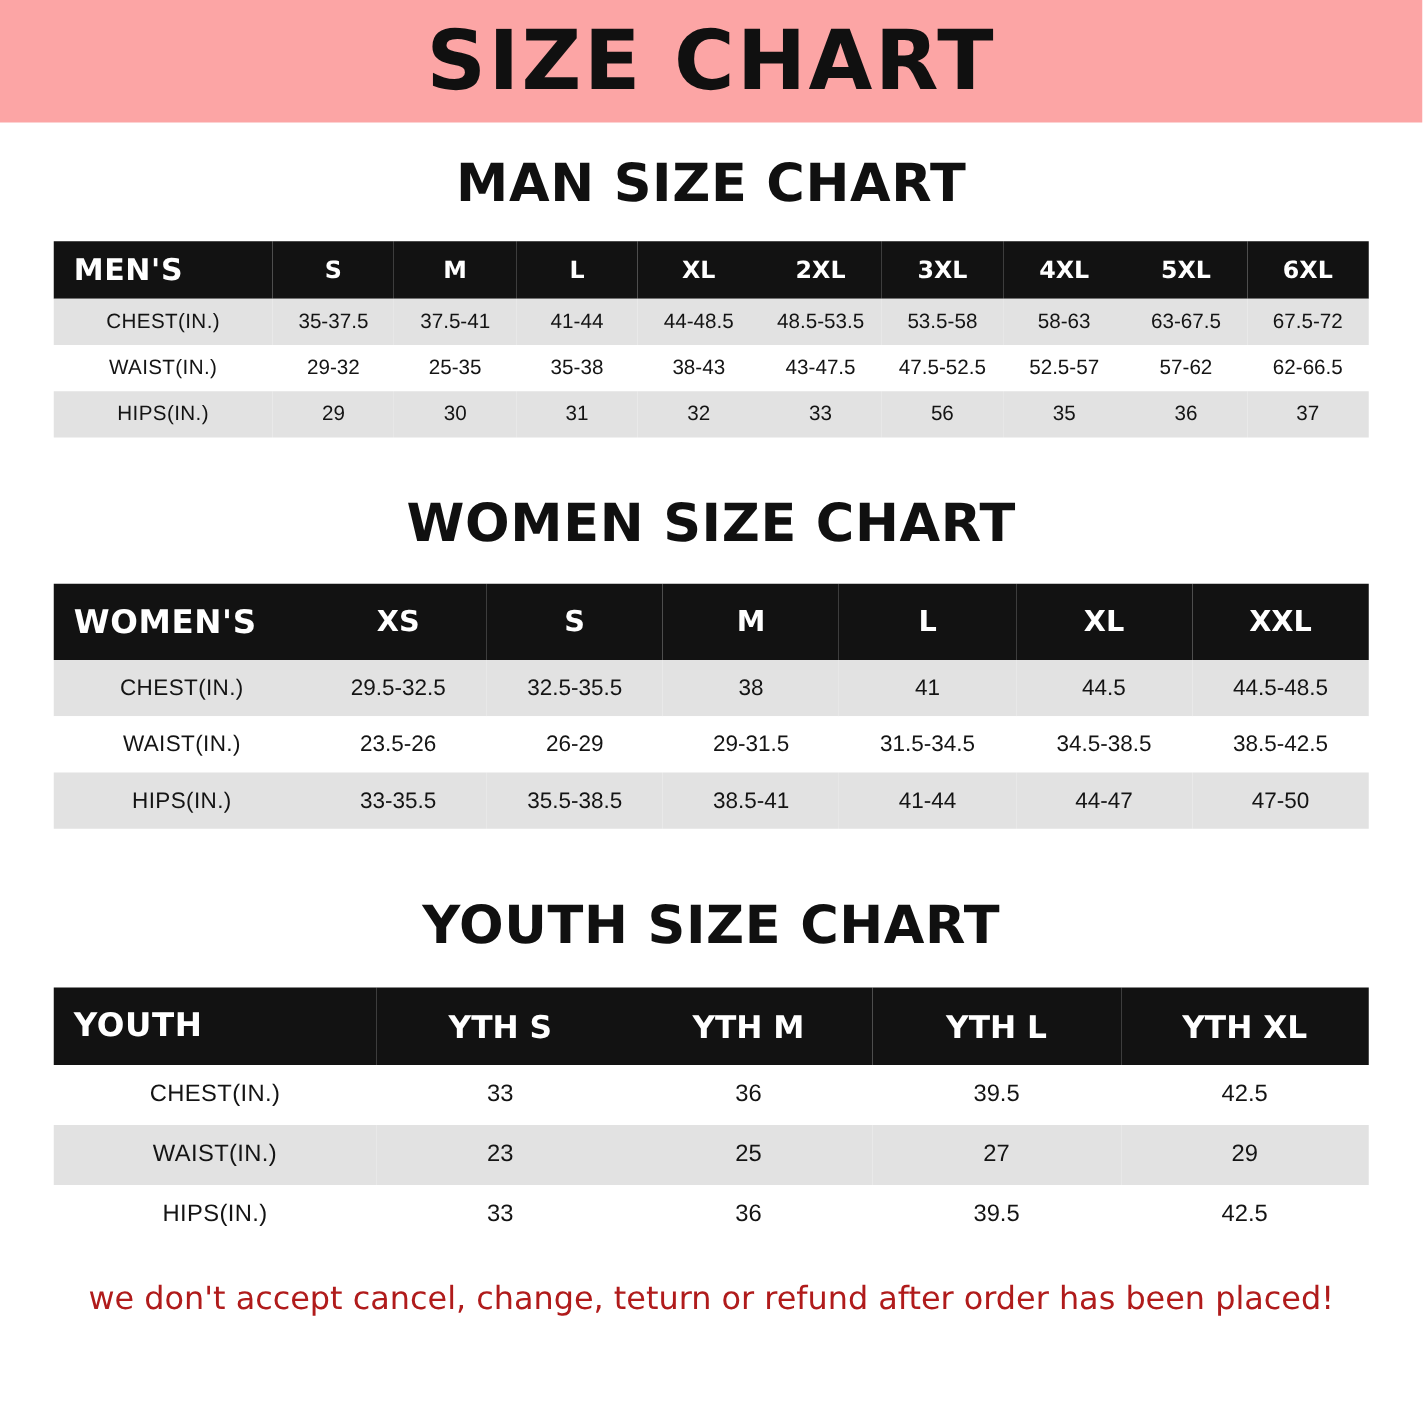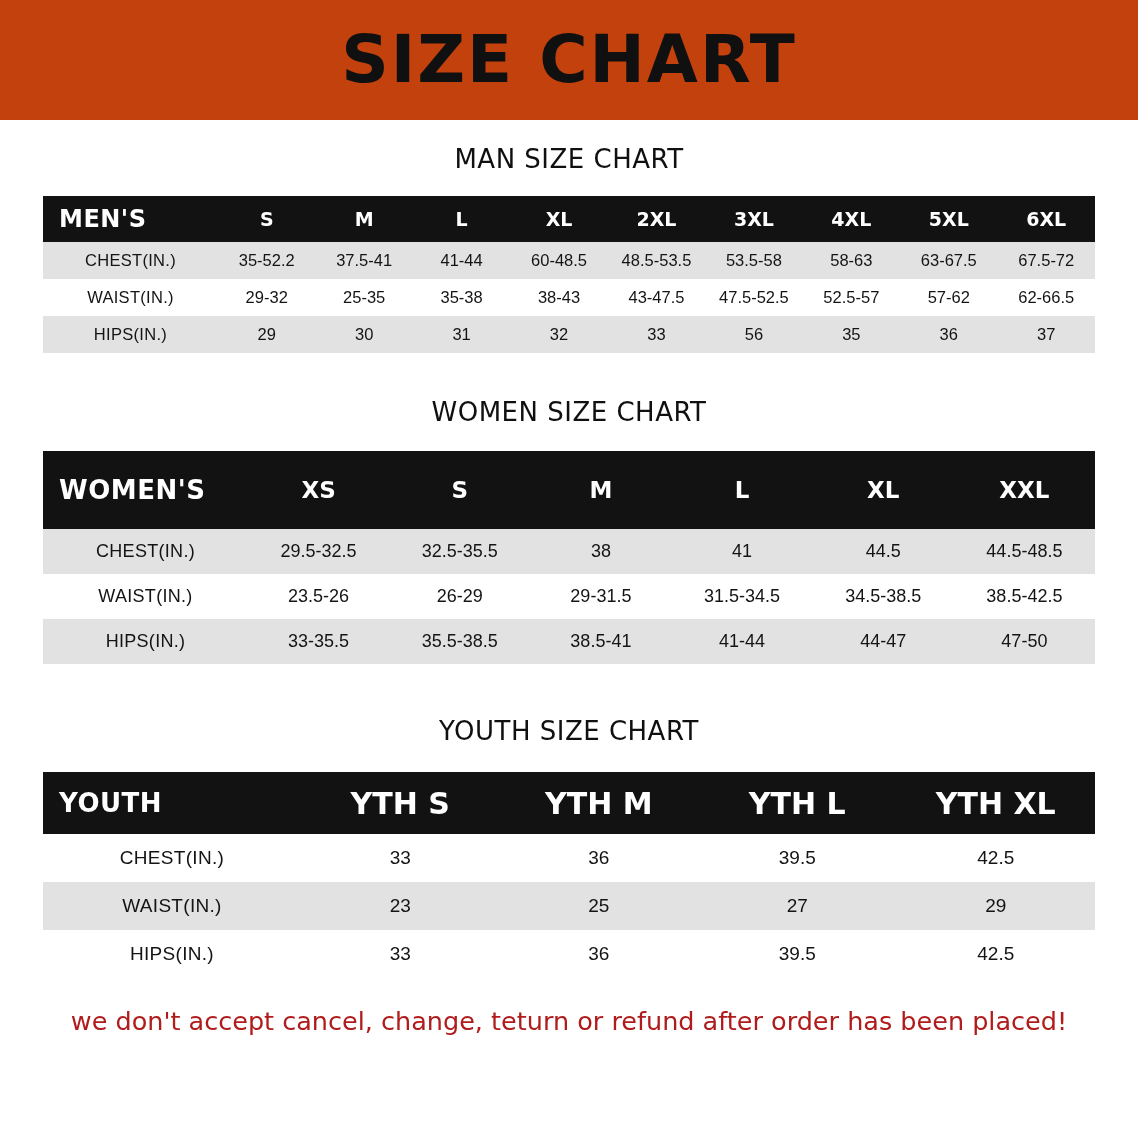--- a/index.html
+++ b/index.html
@@ -10,41 +10,41 @@
   body {
     width: 1138px;
     height: 1132px;
     font-family: "Liberation Sans", sans-serif;
     color: #111111;
     overflow: hidden;
   }
 
   
   .banner {
-    background: #c2410c;
-    height: 120px;
+    background: #fca5a5;
+    height: 98px;
     display: flex;
     align-items: center;
     justify-content: center;
   }
   .banner-title {
     font-family: "DejaVu Sans", sans-serif;
     font-weight: 700;
     font-size: 66px;
     letter-spacing: 2px;
     color: #101010;
     line-height: 1;
   }
 
   
   .section-title {
     text-align: center;
     font-family: "DejaVu Sans", sans-serif;
-    font-weight: 400;
-    font-size: 26px;
+    font-weight: 700;
+    font-size: 42px;
     letter-spacing: 0.5px;
     color: #101010;
   }
   .sec-man    { margin-top: 24px; margin-bottom: 22px; }
   .sec-women  { margin-top: 44px; margin-bottom: 24px; }
   .sec-youth  { margin-top: 52px; margin-bottom: 26px; }
 
   
   .table-wrap {
     width: 1052px;
@@ -82,27 +82,27 @@
   tbody tr.plain td { background: #ffffff; }
 
   
   .men thead th { height: 46px; font-size: 19px; }
   .men thead th.first-col { font-size: 24px; }
   .men tbody td { height: 35px; font-size: 16.5px; }
   .men tbody td.first-col { font-size: 16.5px; }
   .men col.c0 { width: 175px; }
 
   
-  .women thead th { height: 78px; font-size: 23px; }
+  .women thead th { height: 61px; font-size: 23px; }
   .women thead th.first-col { font-size: 26px; }
   .women tbody td { height: 43px; font-size: 18px; }
   .women col.c0 { width: 205px; }
 
   
-  .youth thead th { height: 62px; font-size: 30px; }
+  .youth thead th { height: 62px; font-size: 25px; }
   .youth thead th.first-col { font-size: 26px; }
   .youth tbody td { height: 46px; font-size: 19px; }
   .youth col.c0 { width: 258px; }
 
   
   .note {
     width: 1060px;
     margin: 26px auto 0 auto;
     text-align: center;
     color: #b01b1b;
@@ -145,24 +145,24 @@
         <th>2XL</th>
         <th>3XL</th>
         <th>4XL</th>
         <th>5XL</th>
         <th>6XL</th>
       </tr>
     </thead>
     <tbody>
       <tr class="shade">
         <td class="first-col">CHEST(IN.)</td>
-        <td>35-52.2</td>
+        <td>35-37.5</td>
         <td>37.5-41</td>
         <td>41-44</td>
-        <td>60-48.5</td>
+        <td>44-48.5</td>
         <td>48.5-53.5</td>
         <td>53.5-58</td>
         <td>58-63</td>
         <td>63-67.5</td>
         <td>67.5-72</td>
       </tr>
       <tr class="plain">
         <td class="first-col">WAIST(IN.)</td>
         <td>29-32</td>
         <td>25-35</td>

